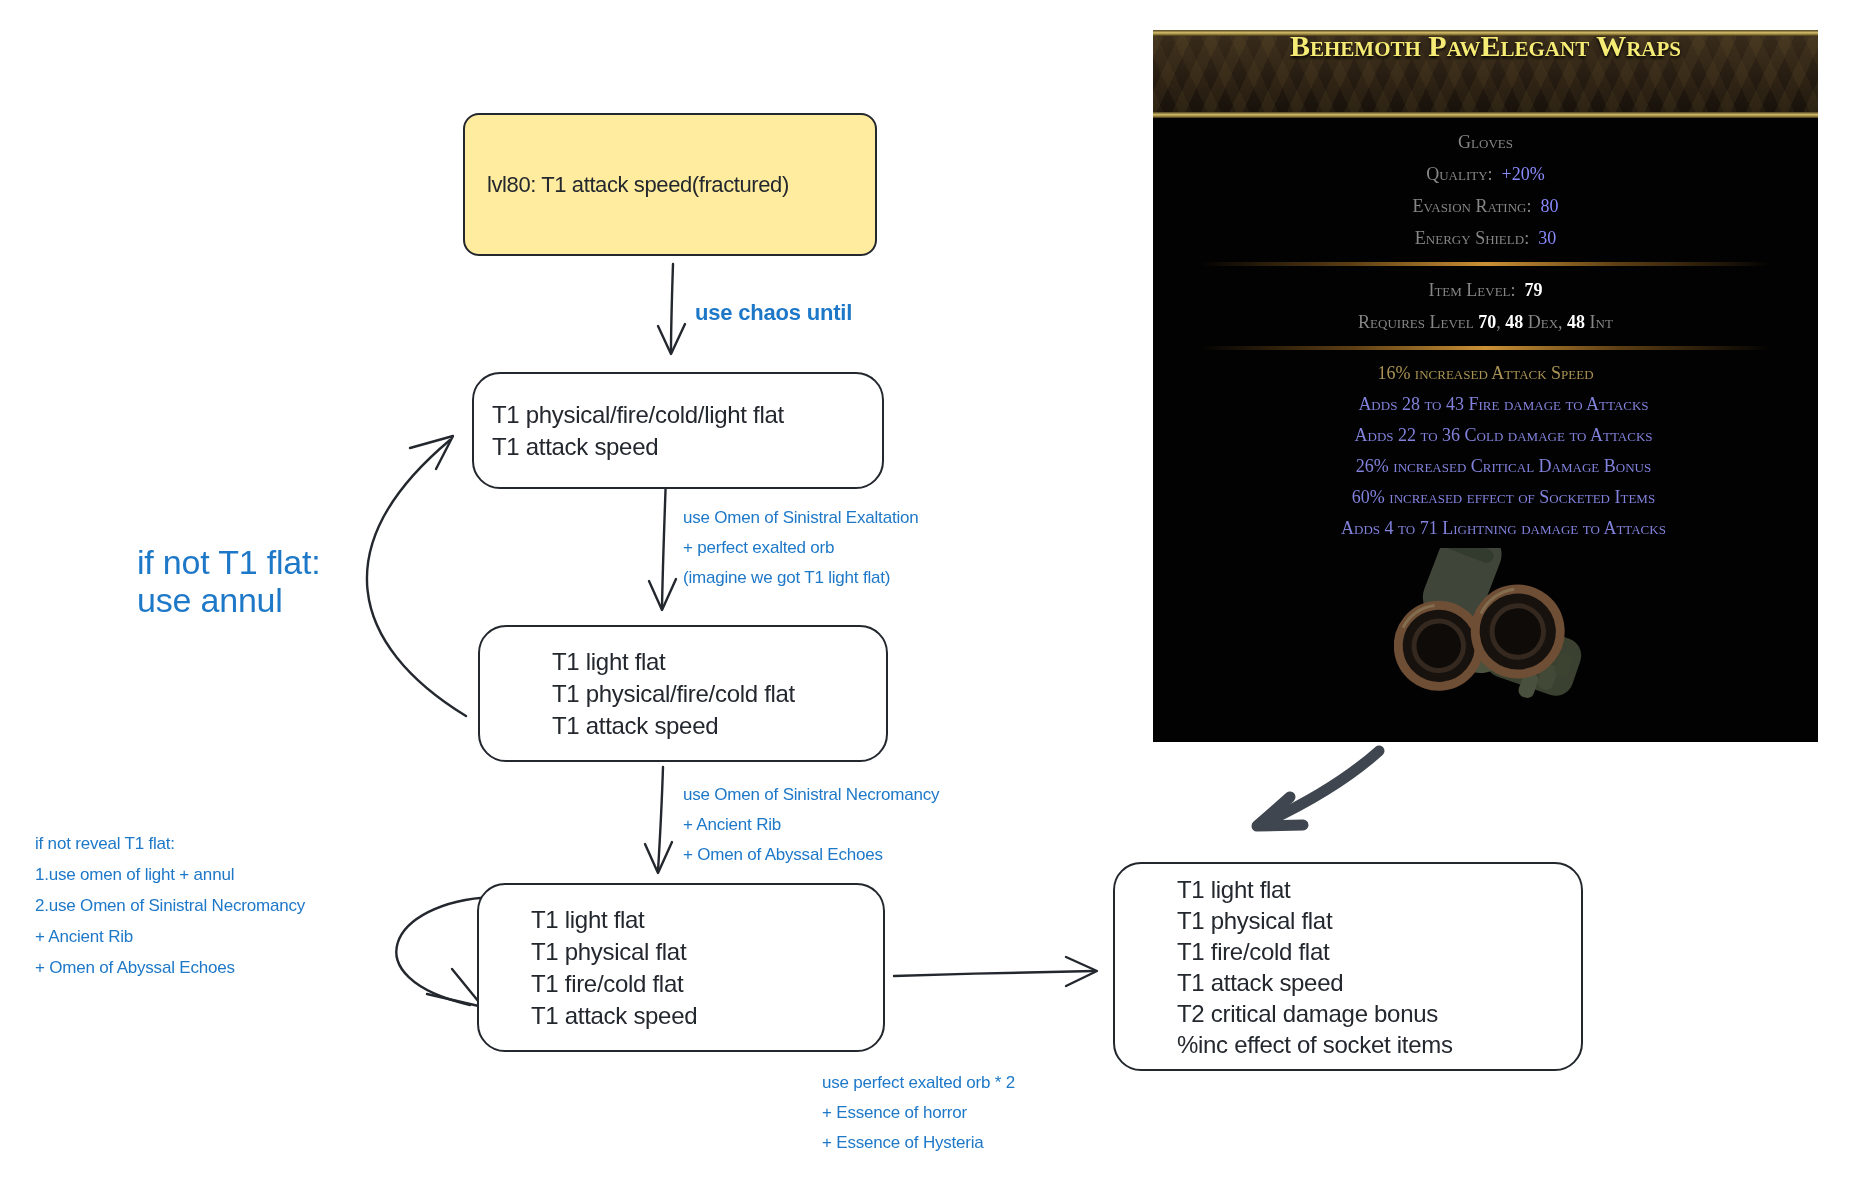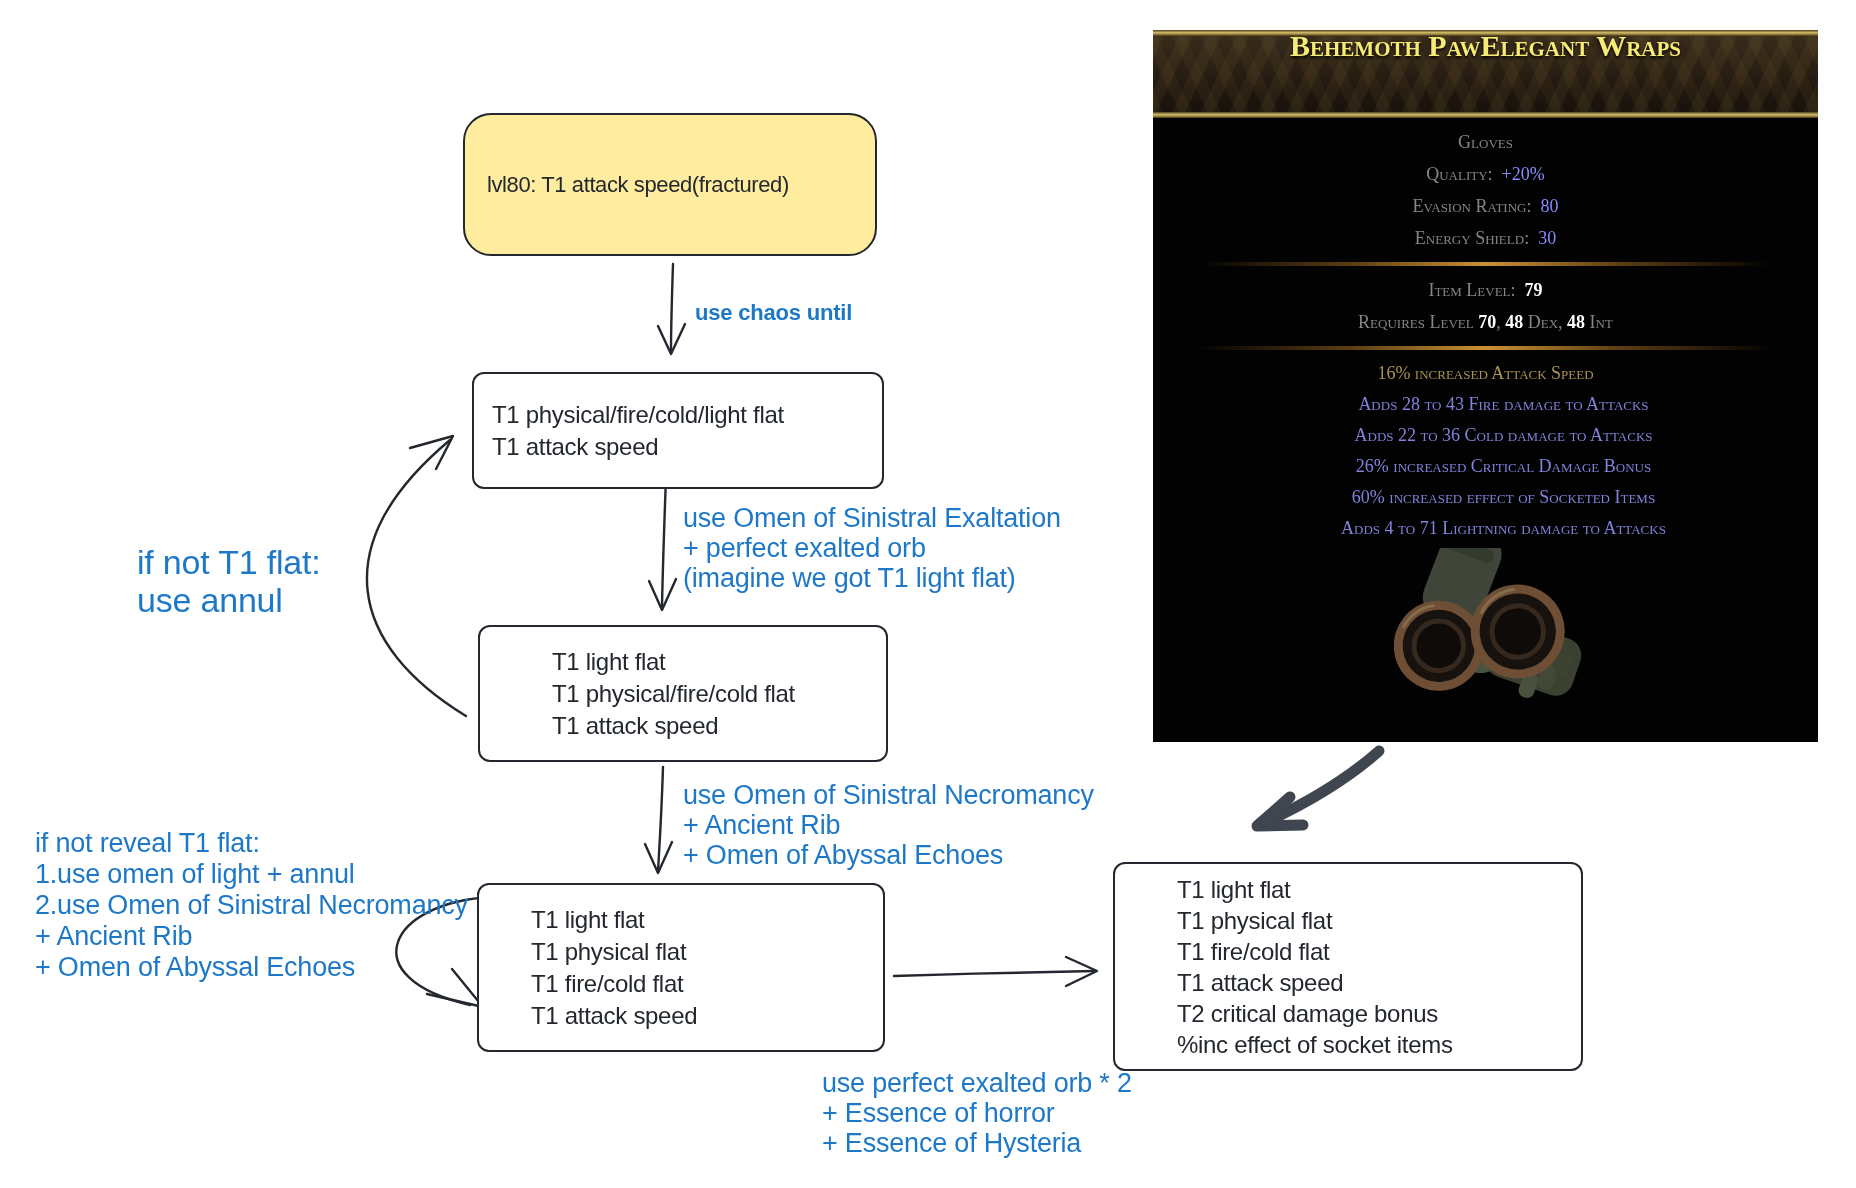--- a/index.html
+++ b/index.html
@@ -2,34 +2,34 @@
 <html style="--ink: #23272e; --note-blue: #1e78c8; --node-yellow-bg: #ffec9e; --arrow-dark: #3f4650; --tooltip-title-gold: #f6ec75; --tooltip-label-gray: #868686; --tooltip-value-white: #ffffff; --tooltip-augmented-blue: #8a8aff; --tooltip-mod-blue: #8282dd; --tooltip-fractured-gold: #a99354;"><head>
 <meta charset="utf-8">
 <style>
   html,body{margin:0;padding:0;background:#ffffff;}
   .canvas{position:relative;width:1856px;height:1188px;background:#ffffff;overflow:hidden;
           font-family:"Liberation Sans",sans-serif;}
 
   
   svg.arrows{position:absolute;left:0;top:0;width:1856px;height:1188px;pointer-events:none;}
 
-  .flow-node{position:absolute;border:2.5px solid var(--ink);border-radius:12px;background:#fff;
+  .flow-node{position:absolute;border:2.5px solid var(--ink);border-radius:28px;background:#fff;
              color:var(--ink);font-size:24px;letter-spacing:-0.3px;
              display:flex;flex-direction:column;justify-content:center;box-sizing:border-box;}
   .flow-node .line{line-height:32px;white-space:nowrap;}
 
   #start-node{left:463px;top:113px;width:414px;height:143px;background:var(--node-yellow-bg);
-              border-radius:28px;font-size:22px;letter-spacing:-0.4px;padding-left:22px;}
+              border-radius:16px;font-size:22px;letter-spacing:-0.4px;padding-left:22px;}
   #node-1{left:472px;top:372px;width:412px;height:117px;padding-left:18px;}
   #node-2{left:478px;top:625px;width:410px;height:137px;padding-left:72px;}
   #node-3{left:477px;top:883px;width:408px;height:169px;padding-left:52px;}
   #node-4{left:1113px;top:862px;width:470px;height:209px;padding-left:62px;}
   #node-4 .line{line-height:31px;}
 
-  .blue-label{position:absolute;color:var(--note-blue);font-size:27px;letter-spacing:-0.2px;}
+  .blue-label{position:absolute;color:var(--note-blue);font-size:17px;letter-spacing:-0.2px;}
   .blue-label .line{line-height:30px;white-space:nowrap;}
   #label-chaos{left:695px;top:298px;font-size:22px;font-weight:bold;}
   #label-exalt{left:683px;top:503px;}
   #label-necro{left:683px;top:780px;}
   #label-essence{left:822px;top:1068px;}
   #note-annul{left:137px;top:543px;font-size:34px;}
   #note-annul .line{line-height:38px;}
   #note-reveal{left:25px;top:828px;}
   #note-reveal .line{line-height:31px;margin-left:10px;}
   .ind1{margin-left:11px;}

